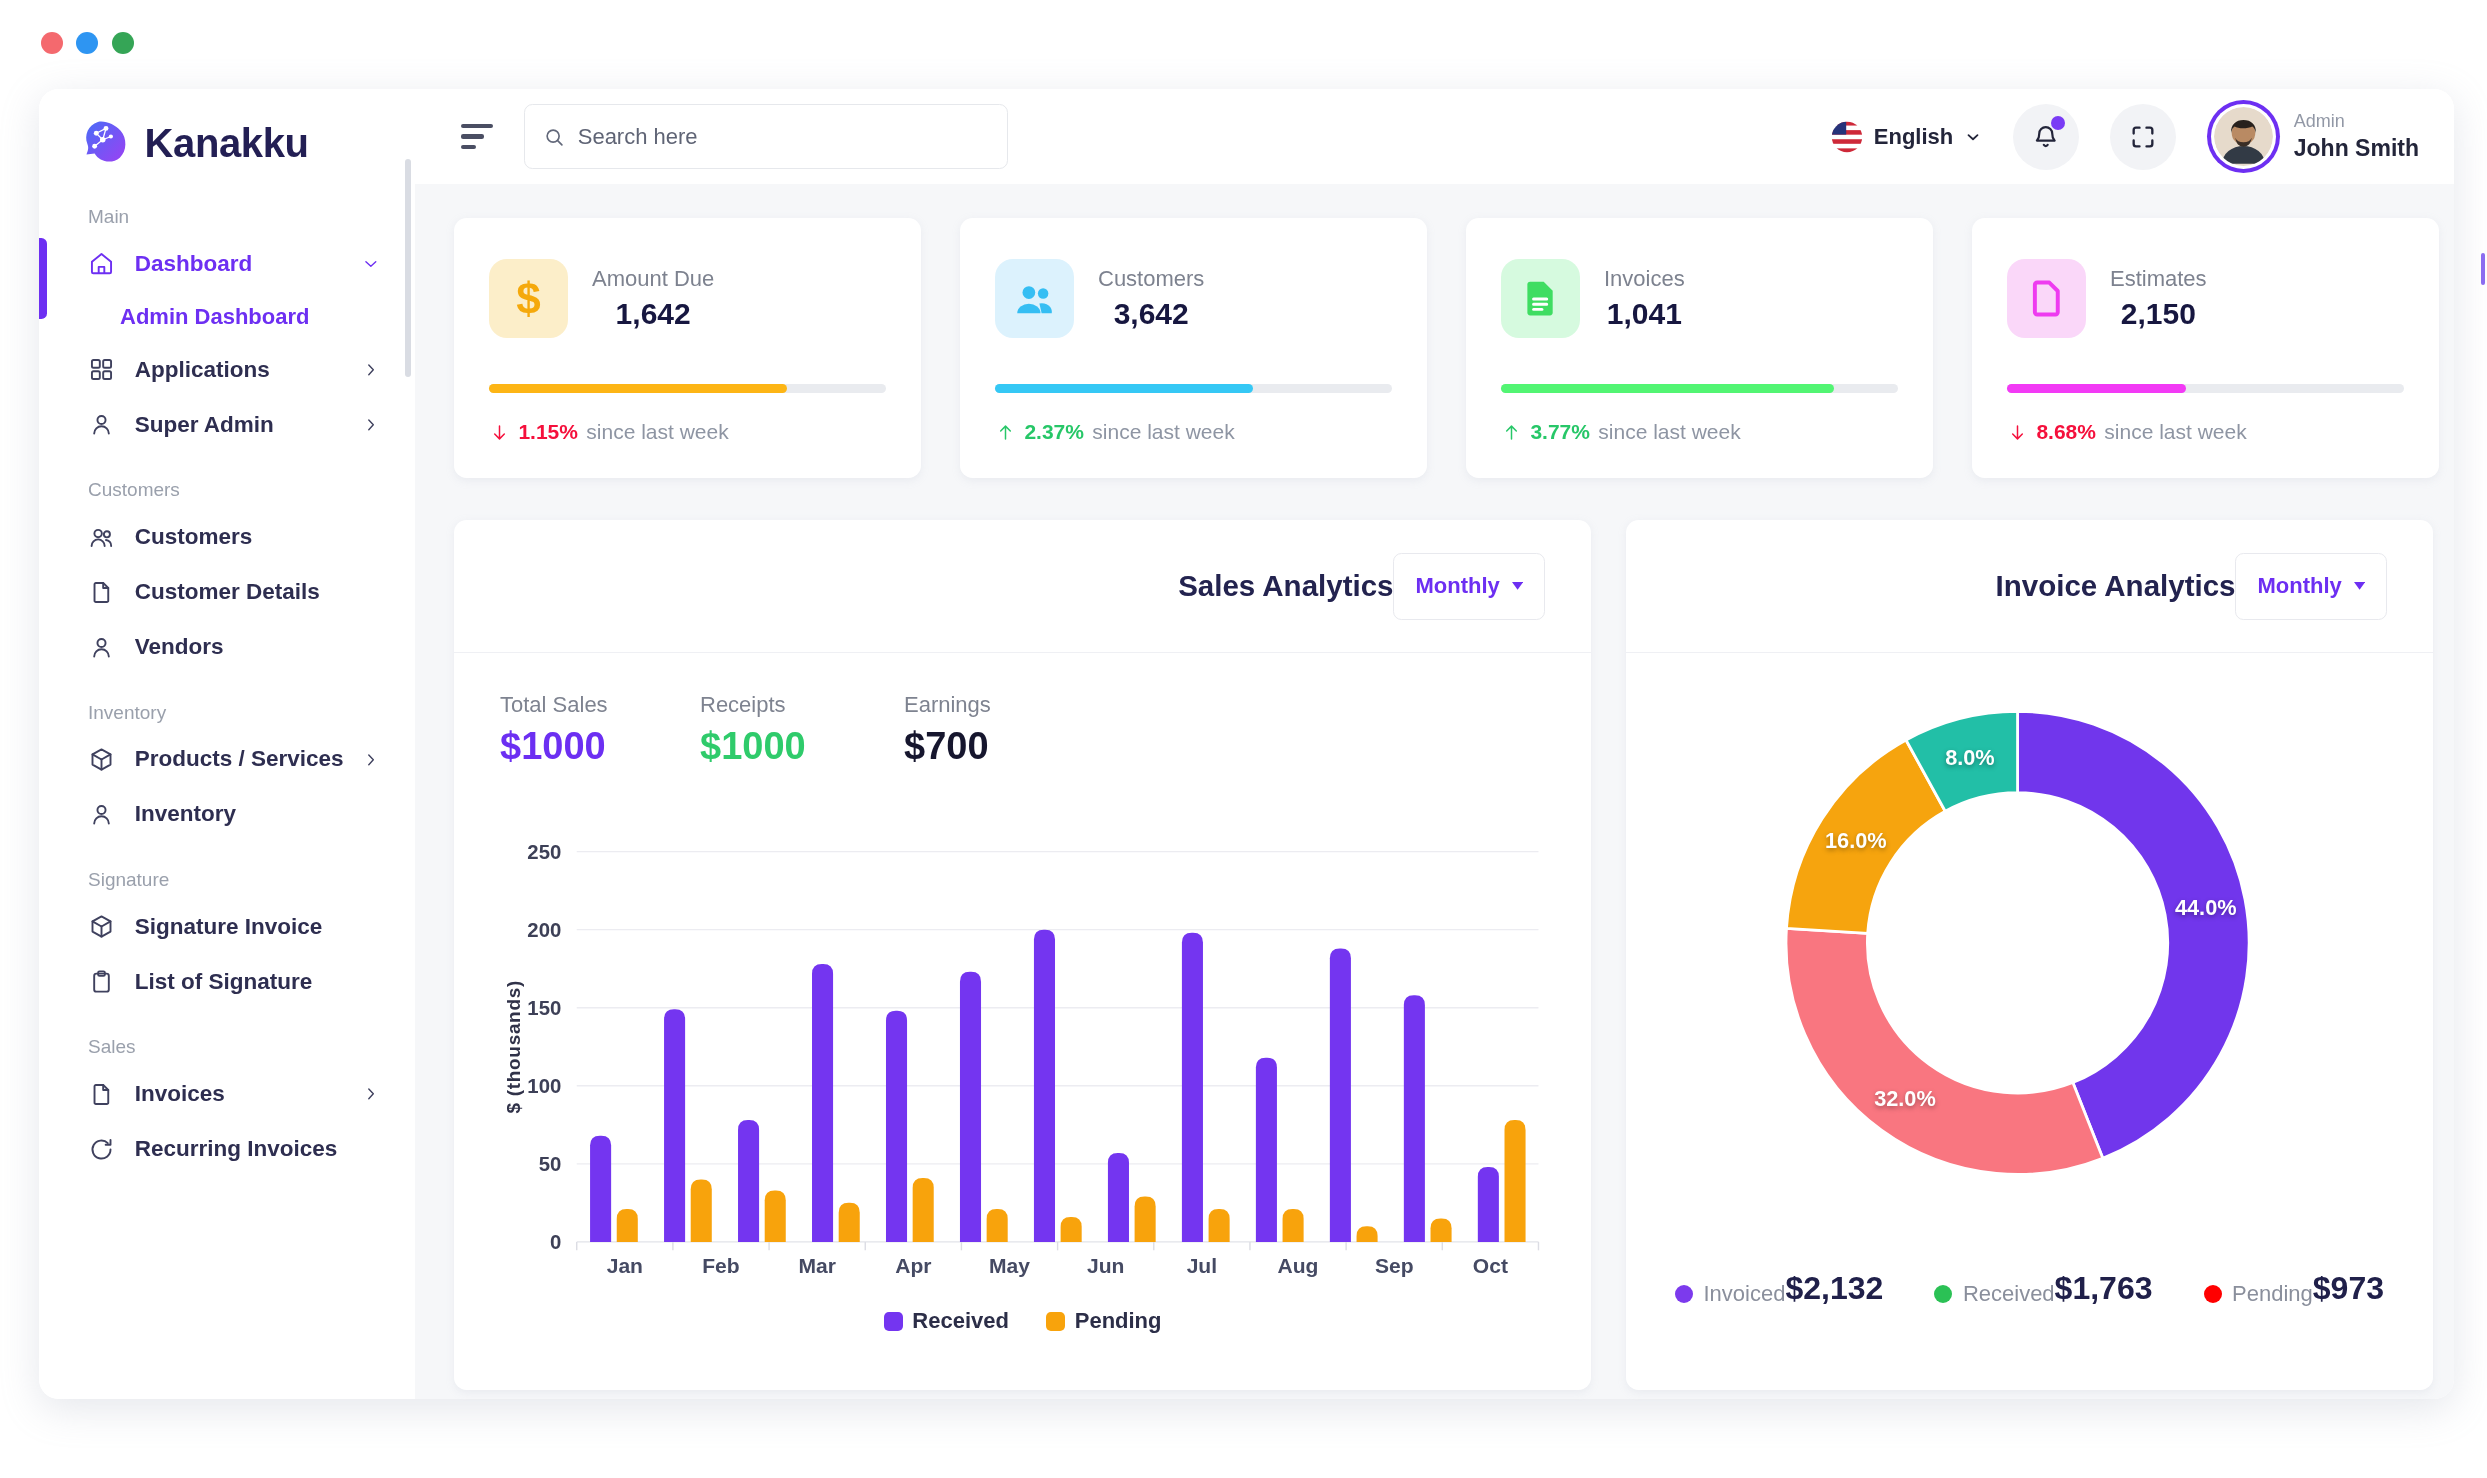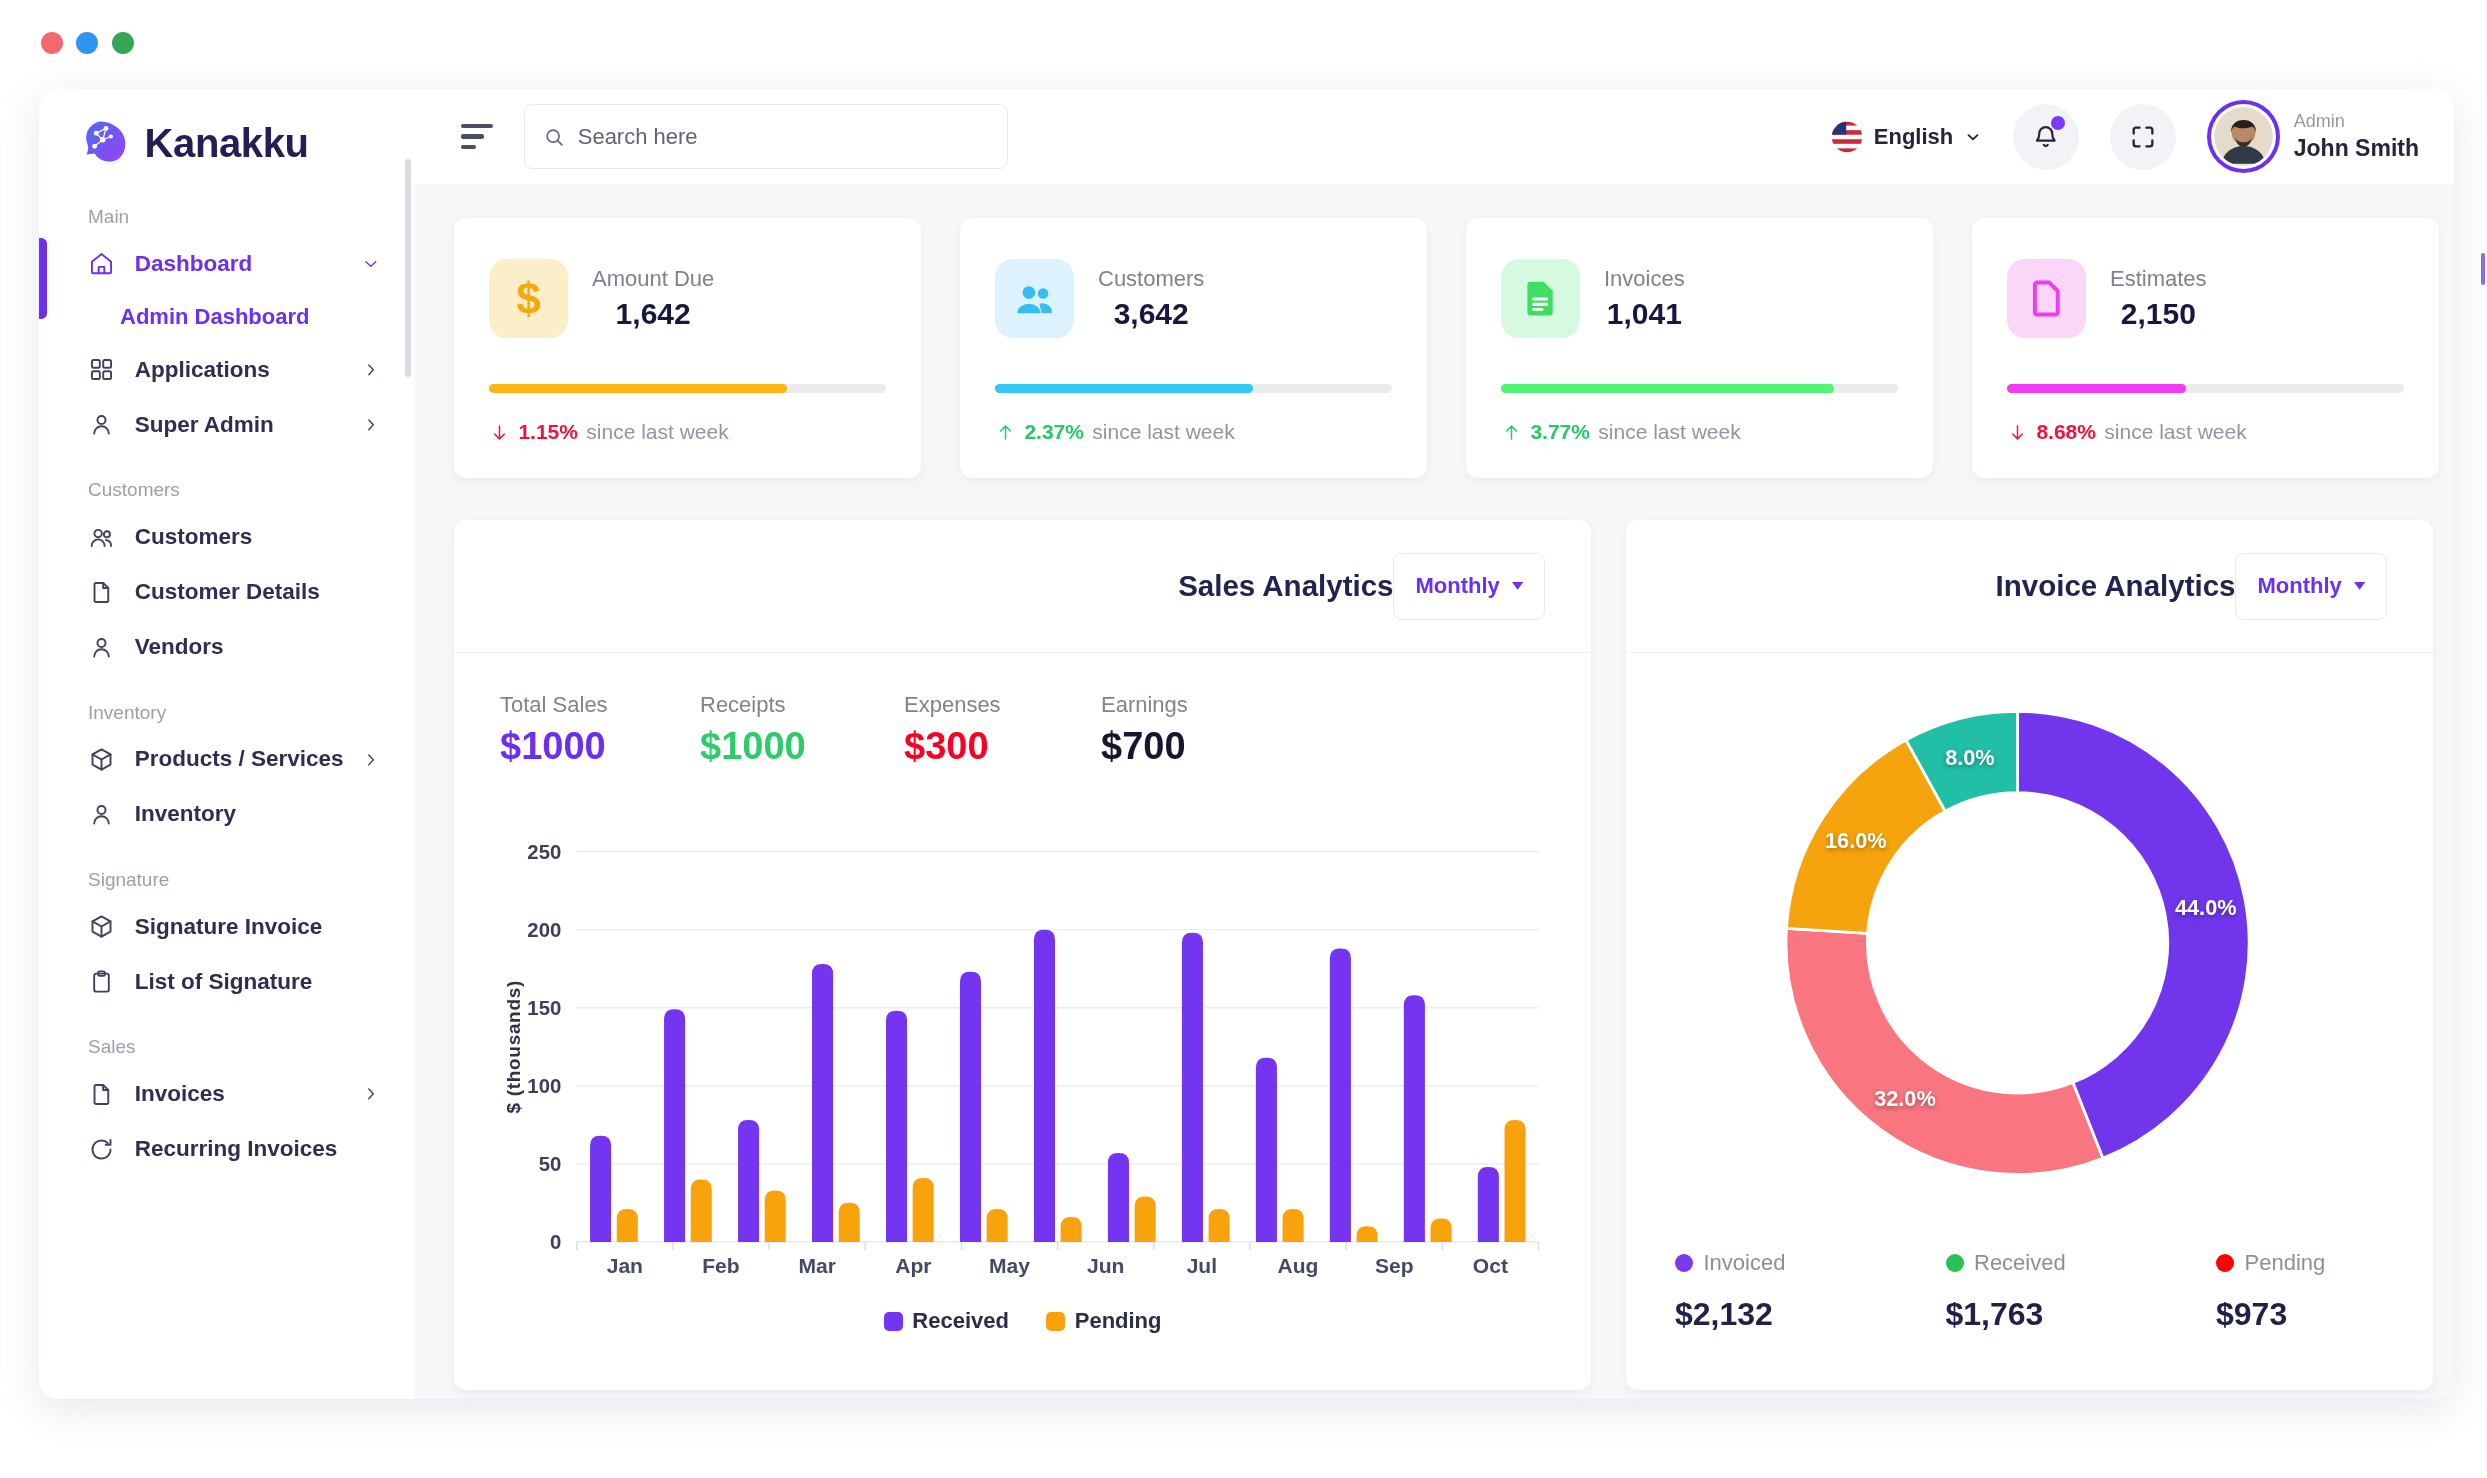--- a/index.html
+++ b/index.html
@@ -76,21 +76,21 @@
   .s-col .s-lbl { font-size:22px; color:#7e8390; }
   .s-col .s-val { font-size:38px; font-weight:700; margin-top:7px; }
 
   .bar-chart { position:absolute; left:42px; top:295px; }
   .bar-legend { position:absolute; left:0; right:0; top:788px; display:flex; justify-content:center; align-items:center; gap:37px; font-size:22px; font-weight:600; color:#2c2e48; }
   .bar-legend .item { display:flex; align-items:center; gap:9.8px; }
   .bar-legend .sq { width:19px; height:19px; border-radius:4.9px; display:inline-block; }
 
   .donut-chart { position:absolute; left:0; top:137px; }
   .donut-legend { position:absolute; left:49px; right:49px; top:730px; display:flex; justify-content:space-between; }
-  .dcol { display:flex; flex-direction:column; align-items:flex-start; min-width:168px; }
+  .dcol { display:flex; flex-direction:row; align-items:flex-end; min-width:168px; }
   .drow { display:flex; align-items:center; gap:10.5px; font-size:22px; color:#8a8f9c; }
   .drow .dot { width:18px; height:18px; border-radius:50%; display:inline-block; }
   .dval { font-size:32px; font-weight:700; color:#20204A; margin-top:19.7px; }
 
   .page-scrollthumb { position:absolute; left:2442px; top:164px; width:4.2px; height:32px; background:#8b6cf0; border-radius:2.1px; }
   svg { display:block; }
 </style>
 </head>
 <body>
 
@@ -472,24 +472,20 @@
         </div>
         <div class="sales-stats" id="salesStats">
             <div class="s-col" style="width:200px">
               <div class="s-lbl">Total Sales</div>
               <div class="s-val" style="color:#6C2FF2">$1000</div>
             </div>
             <div class="s-col" style="width:204px">
               <div class="s-lbl">Receipts</div>
               <div class="s-val" style="color:#2FCB6B">$1000</div>
             </div>
-            <div class="s-col" style="width:197px">
-              <div class="s-lbl">Expenses</div>
-              <div class="s-val" style="color:#FB0023">$300</div>
-            </div>
             <div class="s-col" style="width:140px">
               <div class="s-lbl">Earnings</div>
               <div class="s-val" style="color:#16162E">$700</div>
             </div>
           </div>
         <div class="bar-chart" id="barChart">
             <svg width="1053" height="467" viewBox="0 0 1500 665" font-family="Liberation Sans, sans-serif">
               <line x1="115" y1="608" x2="1485" y2="608" stroke="#e2e3e9" stroke-width="2"></line>
               <text x="93" y="618" text-anchor="end" font-size="29" font-weight="600" fill="#3d4057">0</text>
               <line x1="115" y1="496.79999999999995" x2="1485" y2="496.79999999999995" stroke="#ececf1" stroke-width="2"></line>

